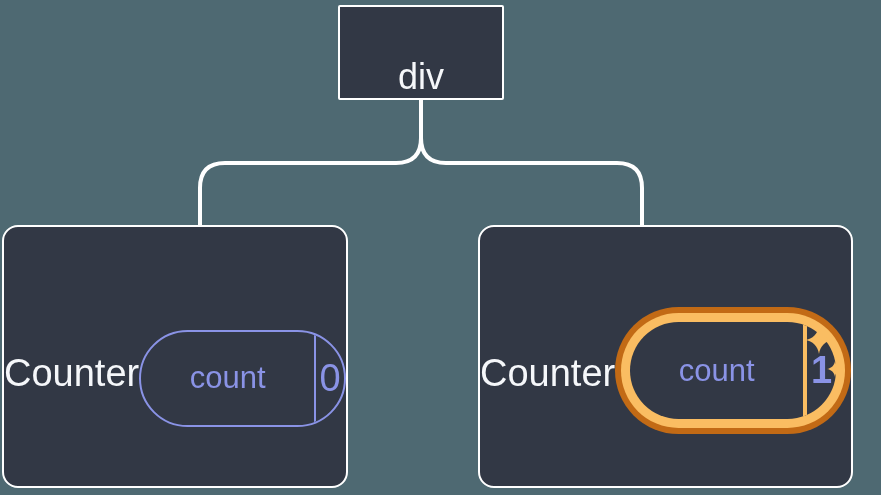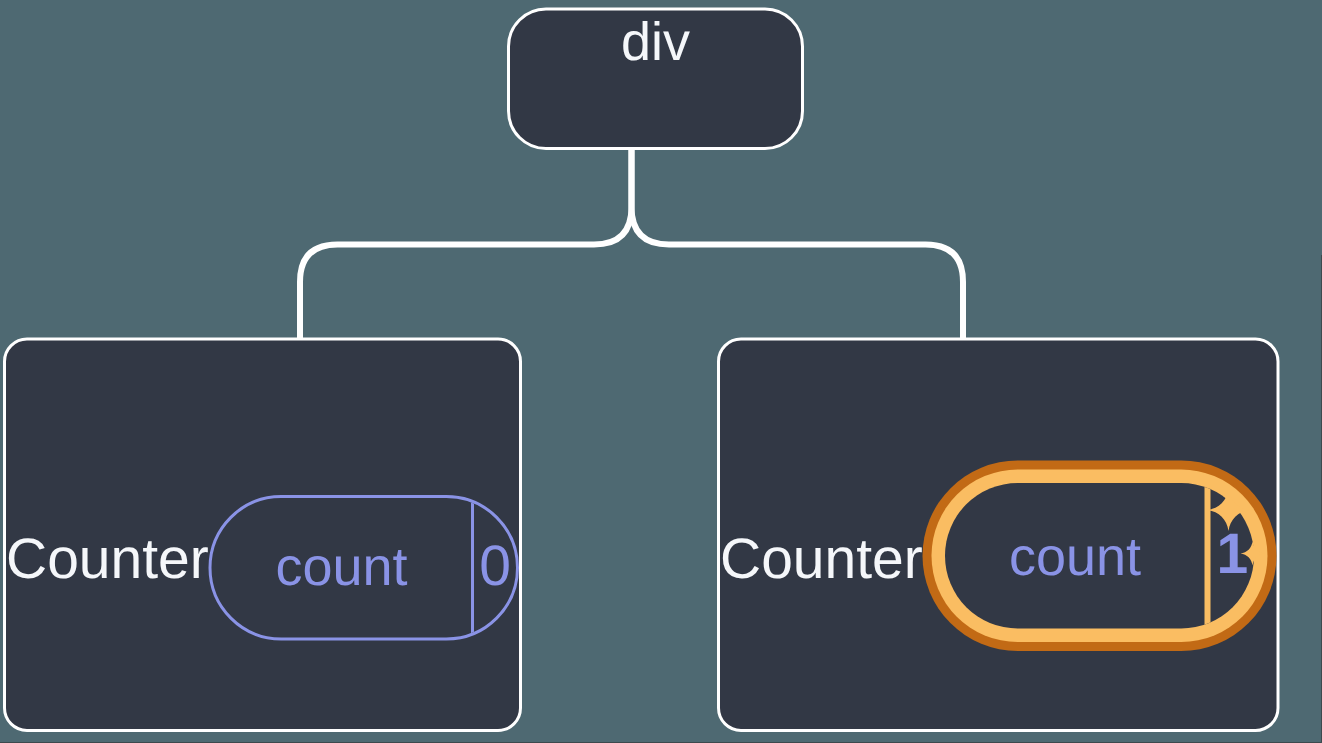--- a/index.html
+++ b/index.html
@@ -18,25 +18,25 @@
   .canvas{
     position:relative;
     width:881px;height:495px;
     background:var(--background);
     overflow:hidden;
   }
   .connector-svg{position:absolute;left:0;top:0;width:881px;height:495px;}
   .connector-path{fill:none;stroke:var(--connector);stroke-width:4;stroke-linecap:round;}
 
   .root-node{
-    position:absolute;left:338px;top:5px;width:198px;height:95px;
+    position:absolute;left:338px;top:5px;width:166px;height:95px;
     background:var(--card-bg);
     border:2.5px solid var(--card-border);
-    border-radius:26px;
-    display:flex;align-items:flex-start;justify-content:center;
+    border-radius:2px;
+    display:flex;align-items:flex-end;justify-content:center;
   }
   .root-label{font-size:36px;color:var(--text-primary);}
 
   .card{
     position:absolute;
     background:var(--card-bg);
     border:2.5px solid var(--card-border);
     border-radius:16px;
     display:flex;flex-direction:row;align-items:center;
   }
@@ -46,21 +46,21 @@
 
   .state-pill{
     margin-top:43px;
     width:266px;height:97px;
     border:2px solid var(--state-accent);
     border-radius:999px;
     display:flex;align-items:stretch;overflow:hidden;
   }
   .state-key{
     width:173px;display:flex;align-items:center;justify-content:center;
-    font-size:36px;color:var(--state-accent);
+    font-size:31px;color:var(--state-accent);
   }
   .state-value{
     flex:1;display:flex;align-items:center;justify-content:center;
     border-left:2px solid var(--state-accent);
     font-size:38px;color:var(--state-accent);
   }
 
   
   .ring-outer{
     margin-top:28px;

